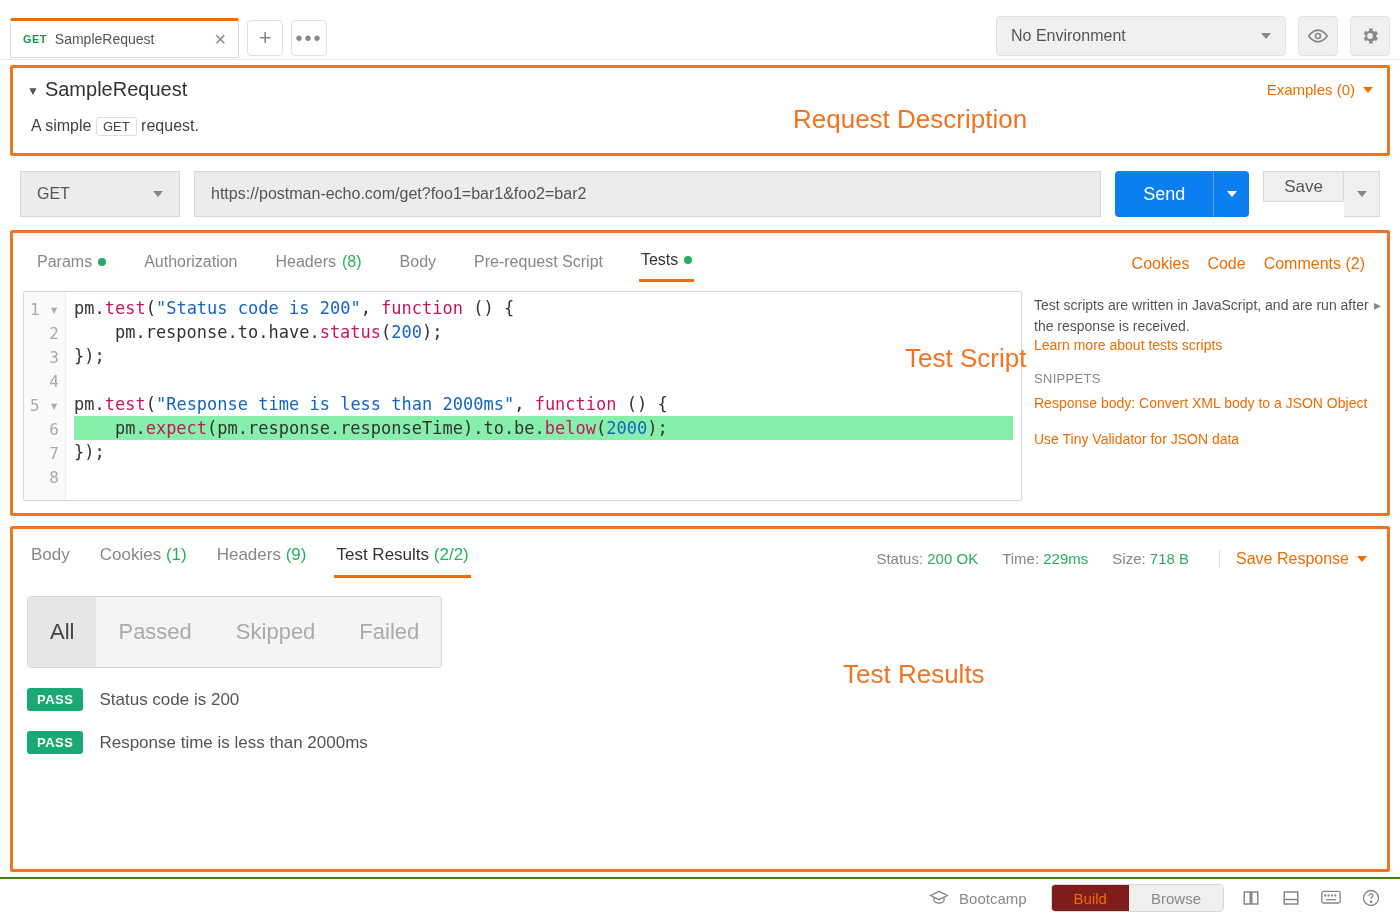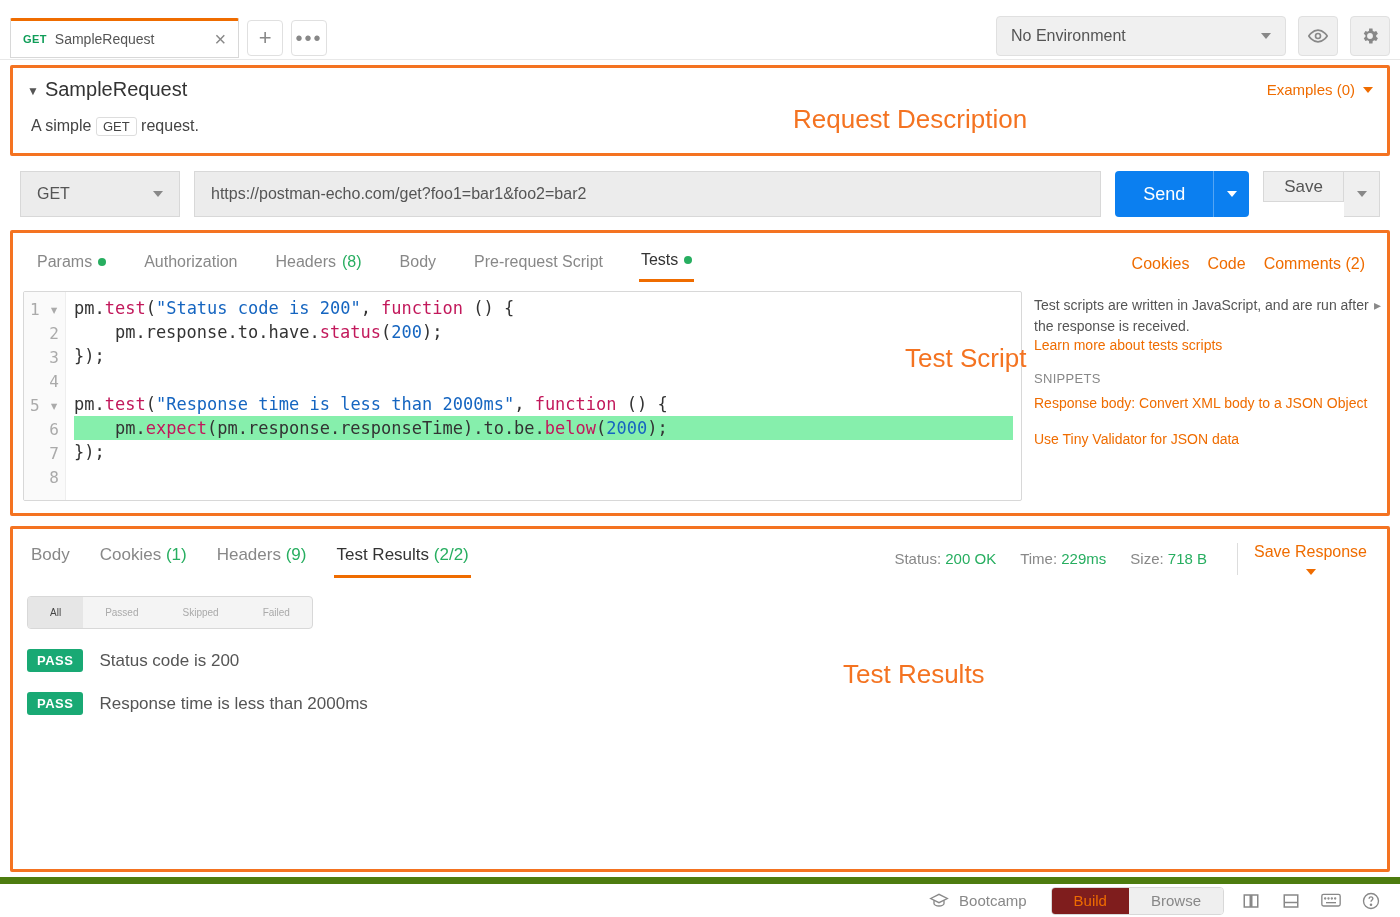--- a/index.html
+++ b/index.html
@@ -71,30 +71,30 @@
   .sidepanel .hdr { margin:18px 0 8px 0; color:#888; font-size:13px; letter-spacing:.3px;}
   .sidepanel .sniplink { color:#ef6c00; display:block; margin-bottom:16px; line-height:1.4; cursor:pointer;}
 
   
   .resp-header { display:flex; align-items:center; justify-content:space-between; padding:2px 6px 0 2px;}
   .resp-tabs { display:flex; gap:26px; font-size:17px; color:#888;}
   .resp-tabs .tab { padding:6px 2px 10px 2px; cursor:pointer;}
   .resp-tabs .tab.active { color:#333; border-bottom:3px solid #ef6c00;}
   .resp-meta { display:flex; align-items:center; gap:24px; font-size:15px; color:#888;}
   .resp-meta .val { color:#27ae60;}
-  .save-resp { color:#ef6c00; display:flex; align-items:center; gap:8px; font-size:16px; cursor:pointer; border-left:1px solid #ddd; padding-left:16px; margin-left:6px;flex-direction:column;}
+  .save-resp { color:#ef6c00; display:flex; align-items:center; gap:8px; font-size:16px; cursor:pointer; border-left:1px solid #ddd; padding-left:16px; margin-left:6px;}
   .filter-row { margin:18px 0 6px 0;}
   .seg { display:inline-flex; border:1px solid #d8d8d8; background:#f4f4f4; border-radius:4px; overflow:hidden;}
-  .seg button { border:none; background:transparent; padding:10px 22px; color:#aaa; font-size:10px; cursor:pointer;}
+  .seg button { border:none; background:transparent; padding:22px 22px; color:#aaa; font-size:22px; cursor:pointer;}
   .seg button.active { background:#e6e6e6; color:#444;}
   .result-row { display:flex; align-items:center; gap:16px; margin-top:20px; font-size:17px; color:#555;}
   .badge-pass { background:#19a974; color:#fff; font-size:13px; font-weight:600; letter-spacing:.5px; border-radius:3px; padding:4px 10px;}
 
   
-  .statusbar { height:40px; border-top:7px solid #4d7c0f; display:flex; align-items:center; justify-content:flex-end; gap:14px; padding:0 16px; color:#888; font-size:15px;}
+  .statusbar { height:40px; border-top:2px solid #4d7c0f; display:flex; align-items:center; justify-content:flex-end; gap:14px; padding:0 16px; color:#888; font-size:15px;}
   .sb-left { display:flex; align-items:center; gap:10px; margin-right:10px;}
   .mode-toggle { display:flex; border:1px solid #d8d8d8; border-radius:4px; overflow:hidden; height:28px;}
   .mode-toggle button { border:none; background:#efefef; padding:0 22px; font-size:15px; cursor:pointer; color:#888;}
   .mode-toggle button.active { background:#7f1d1d; color:#ef6c00;}
   .sb-icon { width:26px; height:26px; display:flex; align-items:center; justify-content:center; color:#888; cursor:pointer;}
   svg { display:block; }
 </style>
 </head>
 <body>
 

